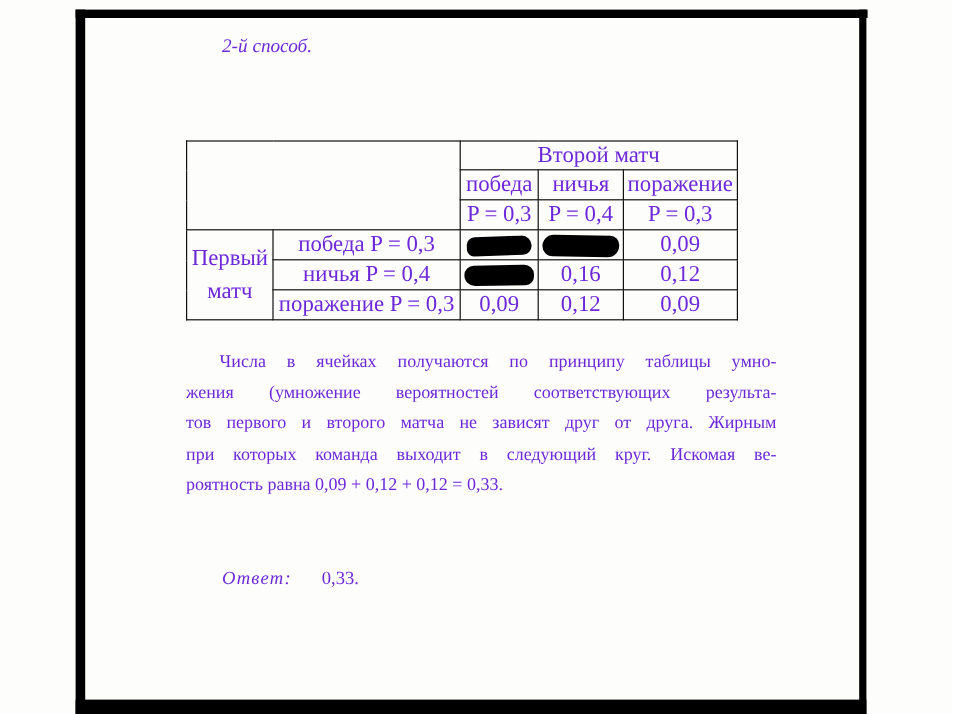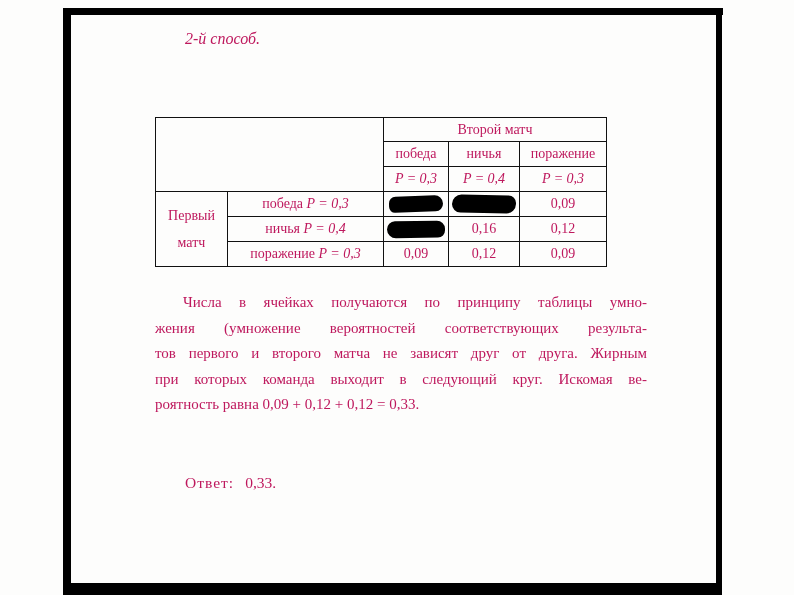--- a/index.html
+++ b/index.html
@@ -1,57 +1,57 @@
 <!DOCTYPE html>
 <html><head>
 <meta charset="utf-8">
 <style>
   * { margin:0; padding:0; box-sizing:border-box; }
   html,body { background:#ffffff; }
   .screen {
     position:relative; width:794px; height:595px; overflow:hidden;
-    background:#fdfdfc; color:#be185d;
+    background:#fdfdfc; color:#6d28d9;
     font-family:"Liberation Serif", serif;
   }
   .bar { position:absolute; background:#000; }
   .bar-top    { left:63px; top:8px;   width:660px; height:7px; }
   .bar-left   { left:63px; top:8px;   width:8px;   height:587px; }
   .bar-right  { left:716px; top:8px;  width:6px;   height:587px; }
   .bar-bottom { left:63px; top:583px; width:659px; height:12px; }
 
   .abs { position:absolute; }
-  .it { font-style:italic; }
+  .it { }
 
   .heading { left:185px; top:30px; font-size:16px; font-style:italic; }
 
   .para { left:155px; width:492px; font-size:15px; line-height:25.5px; }
   .para-intro { top:64px; }
   .para-body  { top:290px; }
   .jl { text-align:justify; text-align-last:justify; }
   .indent { text-indent:28px; }
 
   table.prob { position:absolute; left:155px; top:117px; border-collapse:collapse; table-layout:fixed; }
   table.prob td {
     border:1px solid #111; text-align:center; vertical-align:middle;
-    font-size:14px; padding:0 3px; overflow:hidden; white-space:nowrap;
+    font-size:19px; padding:0 3px; overflow:hidden; white-space:nowrap;
   }
   td.nob { border:none; background:transparent; }
   .second-hdr { height:24px; font-size:15px; }
   .colhdr td { height:25px; }
   .probrow td { height:25px; }
   .drow td { height:25px; }
   .first-cell { line-height:27px; font-size:15px; }
 
   .blob { display:inline-block; background:#000; vertical-align:middle; }
   .blob-a { width:54px; height:16px; border-radius:8px 10px 9px 7px; transform:rotate(-2deg); }
   .blob-b { width:64px; height:18px; border-radius:10px 8px 10px 9px; transform:rotate(1deg); }
   .blob-c { width:58px; height:17px; border-radius:9px 9px 8px 10px; transform:rotate(-1deg); }
 
   .answer { left:185px; top:474px; font-size:15.5px; }
-  .answer .lbl { letter-spacing:1px; margin-right:11px; }
+  .answer .lbl { font-style:italic; letter-spacing:1px; margin-right:25px; }
 </style>
 </head>
 <body>
 
 <div class="screen">
 
   <div class="bar bar-top"></div>
   <div class="bar bar-left"></div>
   <div class="bar bar-right"></div>
   <div class="bar bar-bottom"></div>

